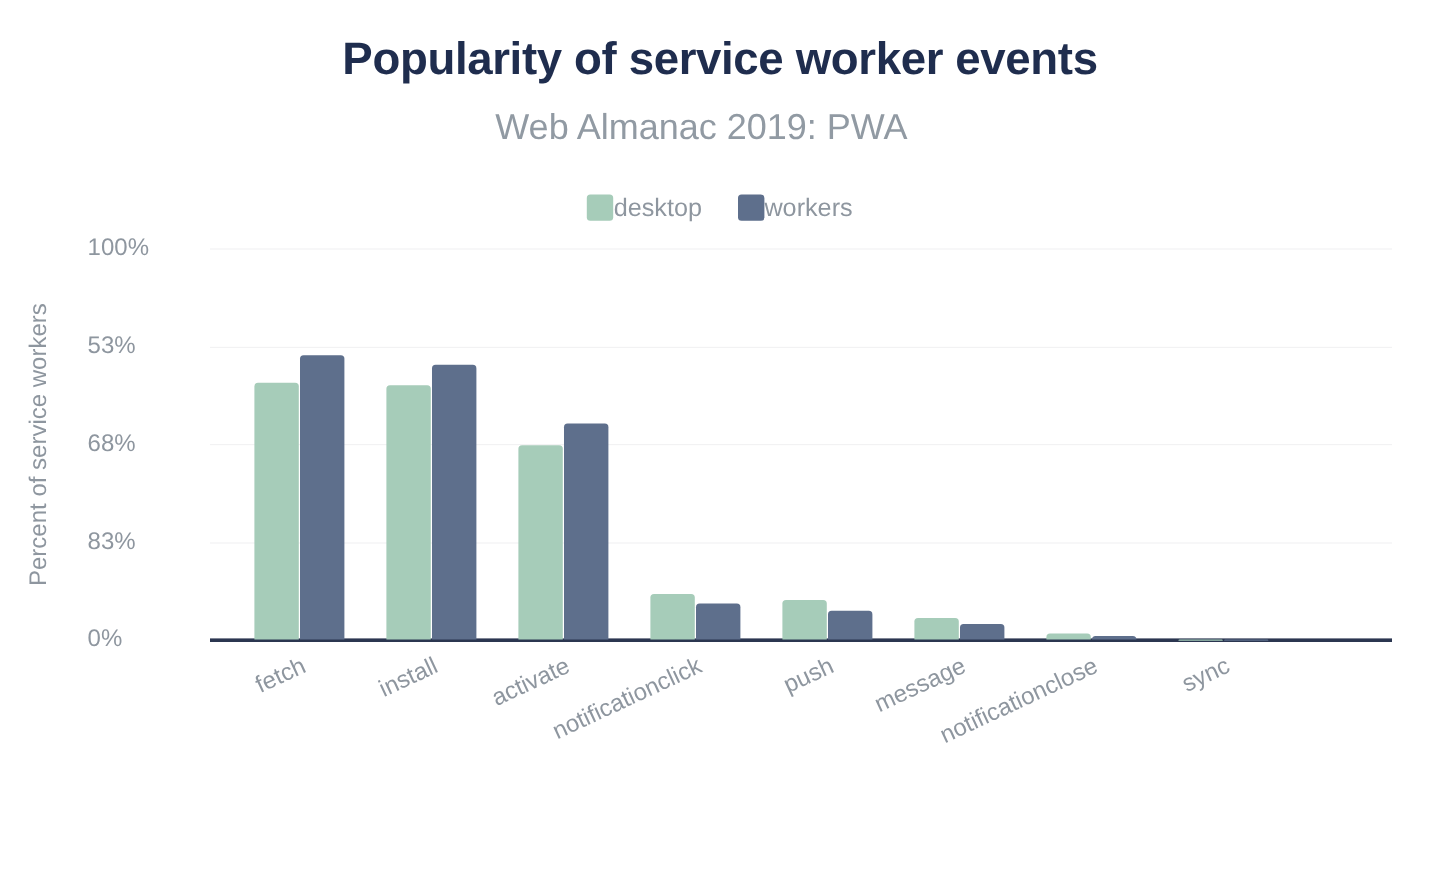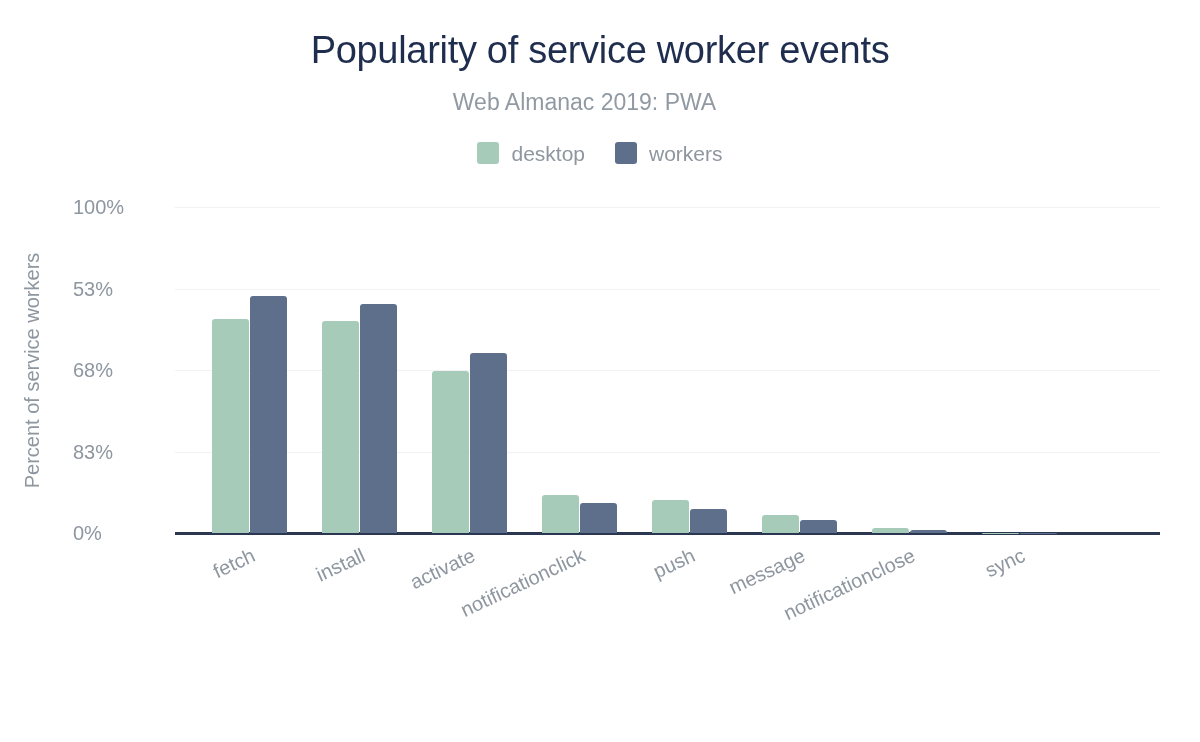--- a/index.html
+++ b/index.html
@@ -21,52 +21,53 @@
   }
 
   
   .chart-title {
     position: absolute;
     top: 30px;
     left: 0;
     width: 1200px;
     text-align: center;
     font-size: 38px;
-    font-weight: normal;
+    font-weight: bold;
     color: #1f2d4e;
     letter-spacing: -0.3px;
     line-height: 1.1;
   }
   .chart-subtitle {
     position: absolute;
     top: 89px;
     left: 0;
     width: 1169px;
     text-align: center;
-    font-size: 23px;
+    font-size: 30px;
     font-weight: normal;
     color: #919aa3;
     line-height: 1.2;
   }
 
   
   .legend {
     position: absolute;
     top: 142px;
     left: 0;
     width: 1200px;
     display: flex;
     justify-content: center;
     align-items: center;
     gap: 30px;
   }
   .legend-item {
     display: flex;
     align-items: center;
-    gap: 12px;
+    gap: 0;
+    margin-top: 20px;
   }
   .legend-swatch {
     width: 22px;
     height: 22px;
     border-radius: 3px;
     display: block;
   }
   .legend-label {
     font-size: 21px;
     color: #8e969f;

